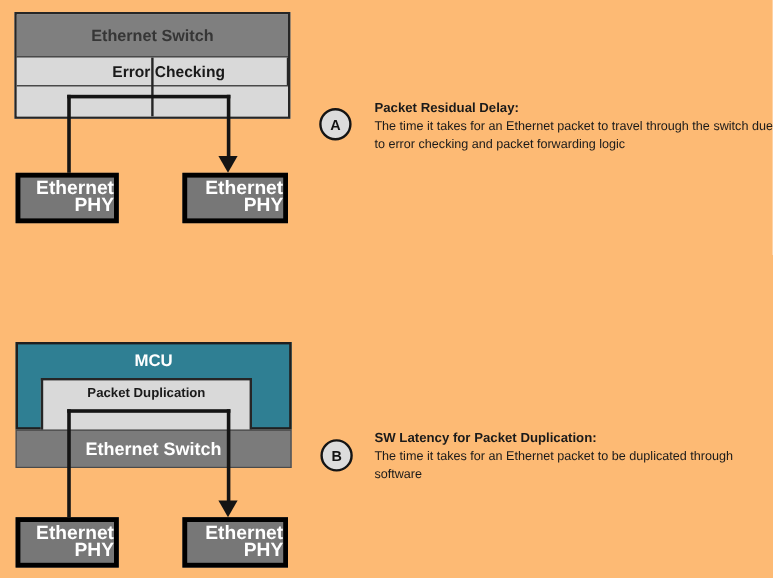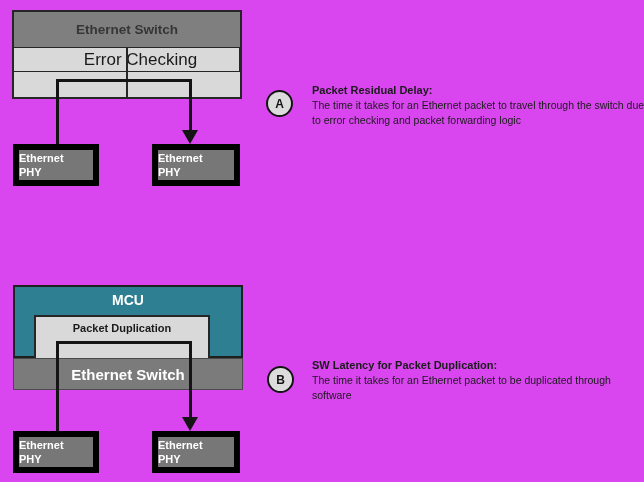--- a/index.html
+++ b/index.html
@@ -1,39 +1,39 @@
 <!DOCTYPE html>
 <html><head>
 <meta charset="utf-8">
 <style>
   html,body { margin:0; padding:0; background:#ffffff; }
   .canvas {
-    position:relative; width:644px; height:482px; background:#d946ef;
+    position:relative; width:644px; height:482px; background:#fdba74;
     font-family:"Liberation Sans", sans-serif; overflow:hidden;
   }
   .canvas * { box-sizing:border-box; }
 
   
   .abs { position:absolute; }
 
   .switch-box { left:12px; top:10px; width:230px; height:89px;
     border:2px solid #262626; background:#d9d9d9; z-index:2; }
   .switch-header { height:36px; background:#7f7f7f; display:flex;
     align-items:center; justify-content:center; color:#363636;
     font-weight:bold; font-size:13.5px; border-bottom:1.5px solid #262626; }
   .switch-body { position:relative; height:49px; background:#d9d9d9; }
   .cell-row { display:flex; height:24px; border-bottom:1.5px solid #262626; }
   .cell { flex:1; display:flex; align-items:center; justify-content:center;
-    font-size:17px; font-weight:400; color:#1a1a1a;padding-left:28px; }
+    font-size:13px; font-weight:700; color:#1a1a1a;padding-left:28px; }
   .body-divider { position:absolute; left:50%; top:0; bottom:0; width:1.5px;
     background:#262626; margin-left:-0.75px; }
 
-  .phy { background:#777777; border:6px solid #000000; color:#ffffff;
-    font-weight:bold; font-size:11px; line-height:14px; display:flex;
-    flex-direction:column; align-items:flex-start; justify-content:center;
+  .phy { background:#777777; border:4px solid #000000; color:#ffffff;
+    font-weight:bold; font-size:16px; line-height:14px; display:flex;
+    flex-direction:column; align-items:flex-end; justify-content:center;
     text-align:center; z-index:2; }
 
   .conn { background:#141414; z-index:10; }
   .arrow-down { width:0; height:0; border-left:8px solid transparent;
     border-right:8px solid transparent; border-top:14px solid #141414;
     z-index:10; }
 
   
   .mcu-box { left:13px; top:285px; width:230px; height:73px;
     background:#2f7f93; border:2px solid #1f1f1f; color:#ffffff;

